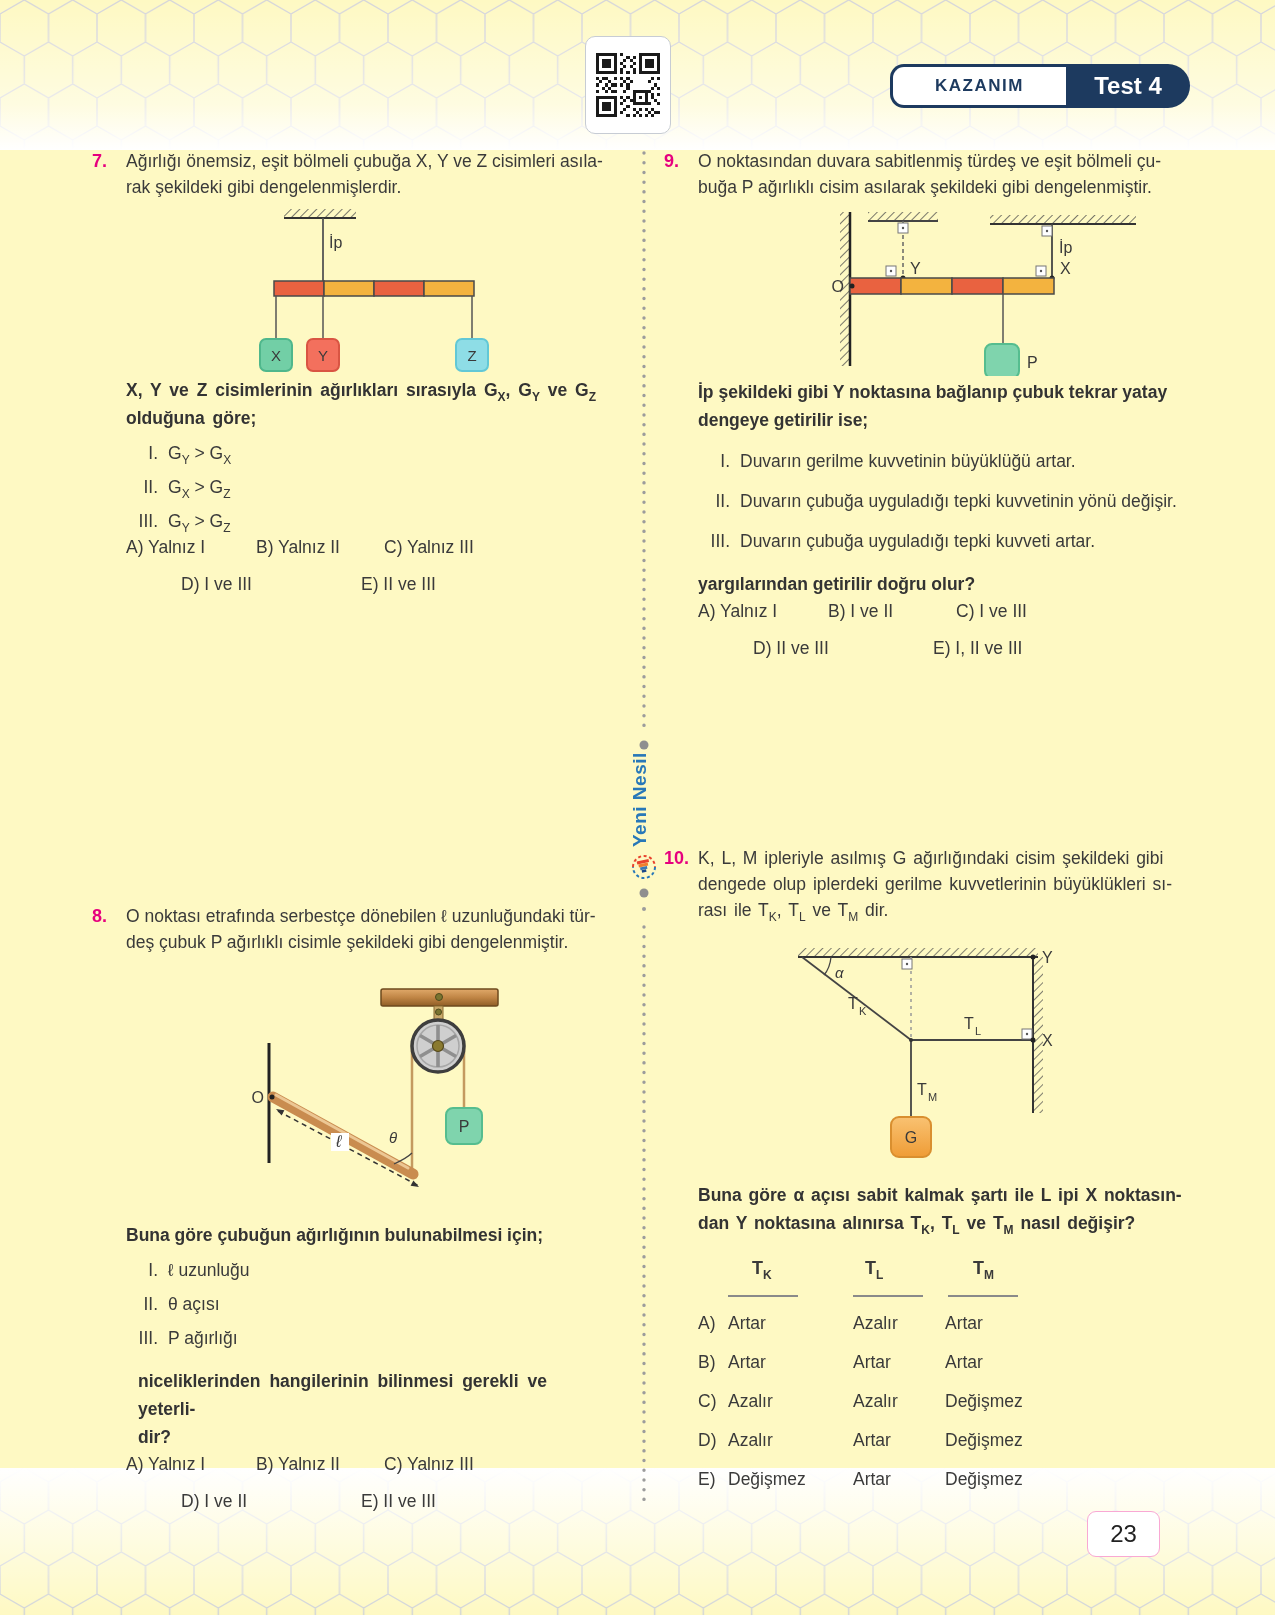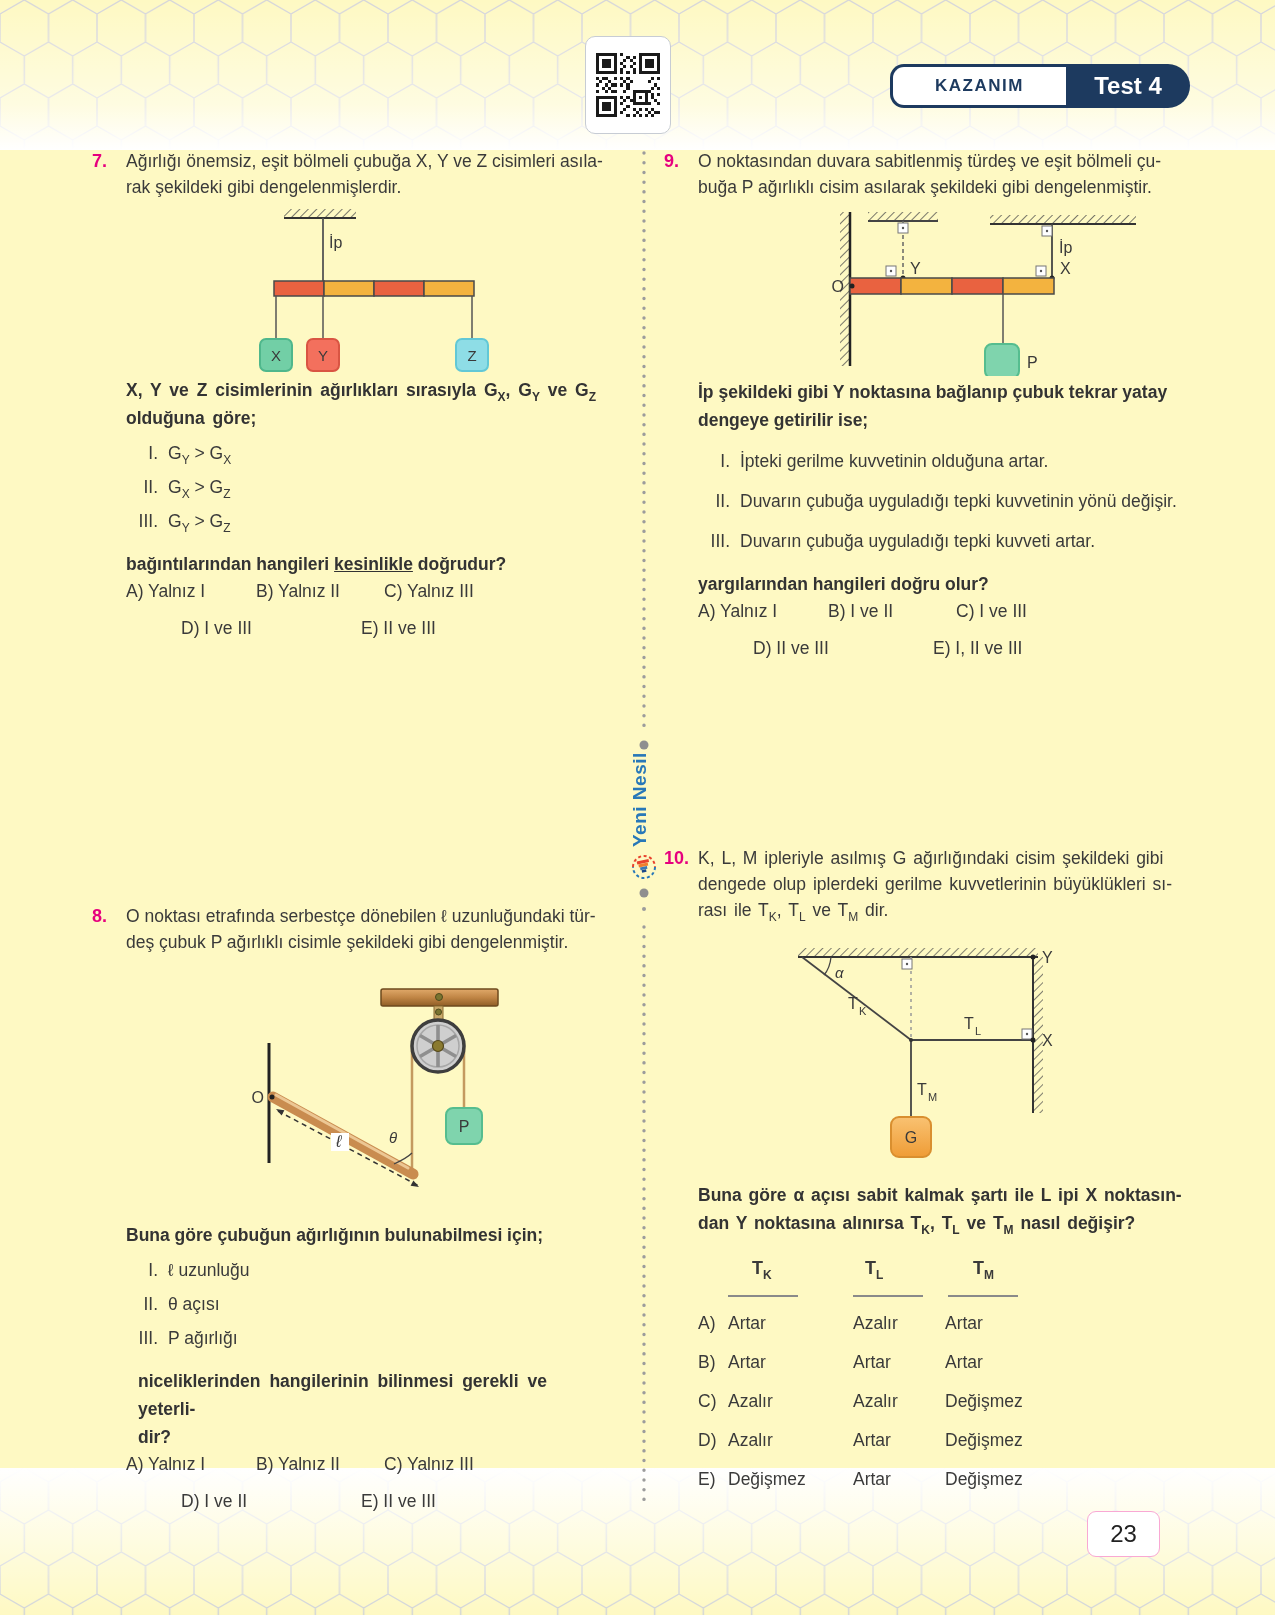--- a/index.html
+++ b/index.html
@@ -190,21 +190,20 @@
           <span>G<sub>Y</sub> &gt; G<sub>X</sub></span>
         </div>
       <div class="item">
           <span class="rn">II.</span>
           <span>G<sub>X</sub> &gt; G<sub>Z</sub></span>
         </div>
       <div class="item">
           <span class="rn">III.</span>
           <span>G<sub>Y</sub> &gt; G<sub>Z</sub></span>
         </div>
-      <p class="stem closing">bağıntılarından hangileri <u>kesinlikle</u> doğrudur?</p>
       <div class="opts r1">
         <span class="o1">A) Yalnız I</span>
         <span class="o2">B) Yalnız II</span>
         <span>C) Yalnız III</span>
       </div>
       <div class="opts r2">
         <span class="od">D) I ve III</span>
         <span>E) II ve III</span>
       </div>
     </div>
@@ -332,31 +331,31 @@
         <text x="146" y="88" text-anchor="end" font-size="16">O</text>
         <line x1="305" y1="90" x2="305" y2="140" stroke="#555" stroke-width="1.5"></line>
         <g>
           <rect x="287" y="140" width="34" height="34" rx="7" fill="#7fd4ad" stroke="#55bd8f" stroke-width="2"></rect>
         </g>
         <text x="329" y="164" font-size="16">P</text>
       </svg>
       <p class="stem">İp şekildeki gibi Y noktasına bağlanıp çubuk tekrar yatay<br>dengeye getirilir ise;</p>
       <div class="item itemg">
           <span class="rn">I.</span>
-          <span>İpteki gerilme kuvvetinin olduğuna artar.</span>
+          <span>Duvarın gerilme kuvvetinin büyüklüğü artar.</span>
         </div>
       <div class="item itemg">
           <span class="rn">II.</span>
           <span>Duvarın çubuğa uyguladığı tepki kuvvetinin yönü değişir.</span>
         </div>
       <div class="item itemg">
           <span class="rn">III.</span>
           <span>Duvarın çubuğa uyguladığı tepki kuvveti artar.</span>
         </div>
-      <p class="stem closing">yargılarından hangileri doğru olur?</p>
+      <p class="stem closing">yargılarından getirilir doğru olur?</p>
       <div class="opts r1">
         <span class="o1">A) Yalnız I</span>
         <span class="o2">B) I ve II</span>
         <span>C) I ve III</span>
       </div>
       <div class="opts r2">
         <span class="od">D) II ve III</span>
         <span>E) I, II ve III</span>
       </div>
     </div>

